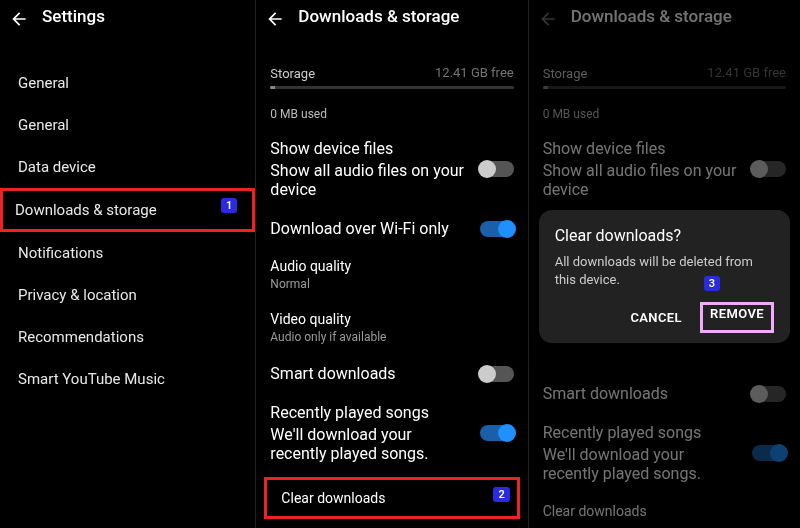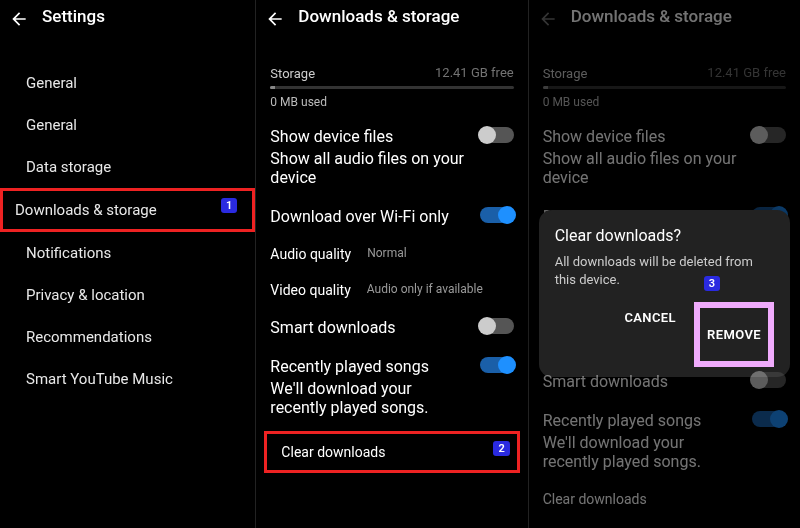--- a/index.html
+++ b/index.html
@@ -7,67 +7,67 @@
 .pane{position:relative;background:#000;border-right:1px solid #222}
 .pane:last-child{border-right:none}
 .p1{width:256px}
 .p2{width:272px}
 .p3{width:272px}
 .hdr{display:flex;align-items:flex-start;height:44px;padding:6px 6px}
 .back{width:26px;height:26px;display:flex;align-items:center;justify-content:center;margin-right:10px;cursor:pointer;color:#fff}
 .back svg{width:20px;height:20px}
 .title{font-size:17px;font-weight:500}
 .menu{padding:6px 0}
-.mi{padding:12px 26px;font-size:15px;color:#e8e8e8;cursor:pointer}
+.mi{padding:12px 18px;font-size:15px;color:#e8e8e8;cursor:pointer}
 .hl{border:3px solid #e22;padding:10px 12px}
 .badge{position:absolute;background:#2a2ae0;color:#fff;font-size:11px;font-weight:600;border-radius:3px;padding:1px 5px}
-.row{padding:10px 14px;display:flex;flex-direction:row;gap:16px;cursor:pointer}
+.row{padding:10px 14px;display:flex;flex-direction:column;gap:3px;cursor:pointer}
 .row .lab{font-size:14px;color:#fff}
 .row .sub{font-size:12px;color:#9a9a9a}
-.toggle-row{display:flex;justify-content:space-between;padding:10px 14px;cursor:pointer}
+.toggle-row{display:flex;align-items:center;justify-content:space-between;padding:10px 14px;cursor:pointer}
 .toggle-row .txt{display:flex;flex-direction:column;gap:3px}
 .toggle{width:34px;height:16px;border-radius:10px;position:relative;flex:0 0 auto;margin-left:8px}
 .toggle.on{background:#1a5fa8}
 .toggle.off{background:#555}
 .knob{position:absolute;width:18px;height:18px;border-radius:50%;top:-1px}
 .toggle.on .knob{right:-2px;background:#1e90ff}
 .toggle.off .knob{left:-2px;background:#ccc}
 .storage-top{color:#ccc;font-size:13px;padding:10px 14px 0 14px}
 .storage-line{margin:6px 14px 0 14px;height:3px;background:#333;border-radius:2px;overflow:hidden;position:relative}
 .storage-line::before{content:"";position:absolute;left:0;top:0;bottom:0;width:2%;background:#888}
 .storage-free{text-align:right;font-size:13px;color:#737373;padding:0 14px 0 0;margin-top:-16px}
-.used{font-size:12px;color:#bbb;padding:6px 14px 8px 14px}
+.used{font-size:12px;color:#bbb;padding:18px 14px 8px 14px}
 .hl2{border:3px solid #e22;margin:0 8px}
 .dim{opacity:.45}
 .modal{position:absolute;left:10px;right:10px;top:210px;background:#222;border-radius:13px;padding:16px 16px 10px 16px;box-shadow:0 6px 24px rgba(0,0,0,.6)}
 .modal-title{font-size:16px;color:#fff;margin-bottom:8px}
 .modal-msg{font-size:13px;color:#ccc;line-height:1.35}
 .modal-actions{display:flex;justify-content:flex-end;gap:8px;margin-top:14px}
 .mbtn{font-size:13px;font-weight:600;color:#fff;padding:8px 10px;cursor:pointer;letter-spacing:.4px}
-.mbtn.remove{border:6px solid #f0abfc;padding:19px 7px}
+.mbtn.remove{border:3px solid #f0abfc;padding:1px 7px}
 .p3 .hdr,.p3 .back{opacity:.45}
 </style>
 </head>
 <body>
 
 <div class="wrap">
 
   <div class="pane p1">
     <div class="hdr">
       <span class="back">
         <svg viewBox="0 0 24 24" fill="currentColor">
             <path d="M20 11H7.8l5.6-5.6L12 4l-8 8 8 8 1.4-1.4L7.8 13H20z"></path>
           </svg>
       </span>
       <span class="title">Settings</span>
     </div>
     <div class="menu">
       <div class="mi">General</div>
       <div class="mi">General</div>
-      <div class="mi">Data storage</div>
+      <div class="mi">Data device</div>
       <div style="position:relative">
         <div class="mi hl">Downloads &amp; storage</div>
         <span class="badge" style="right:18px;top:10px">1</span>
       </div>
       <div class="mi">Notifications</div>
       <div class="mi">Privacy &amp; location</div>
       <div class="mi">Recommendations</div>
       <div class="mi">Smart YouTube Music</div>
     </div>
   </div>

